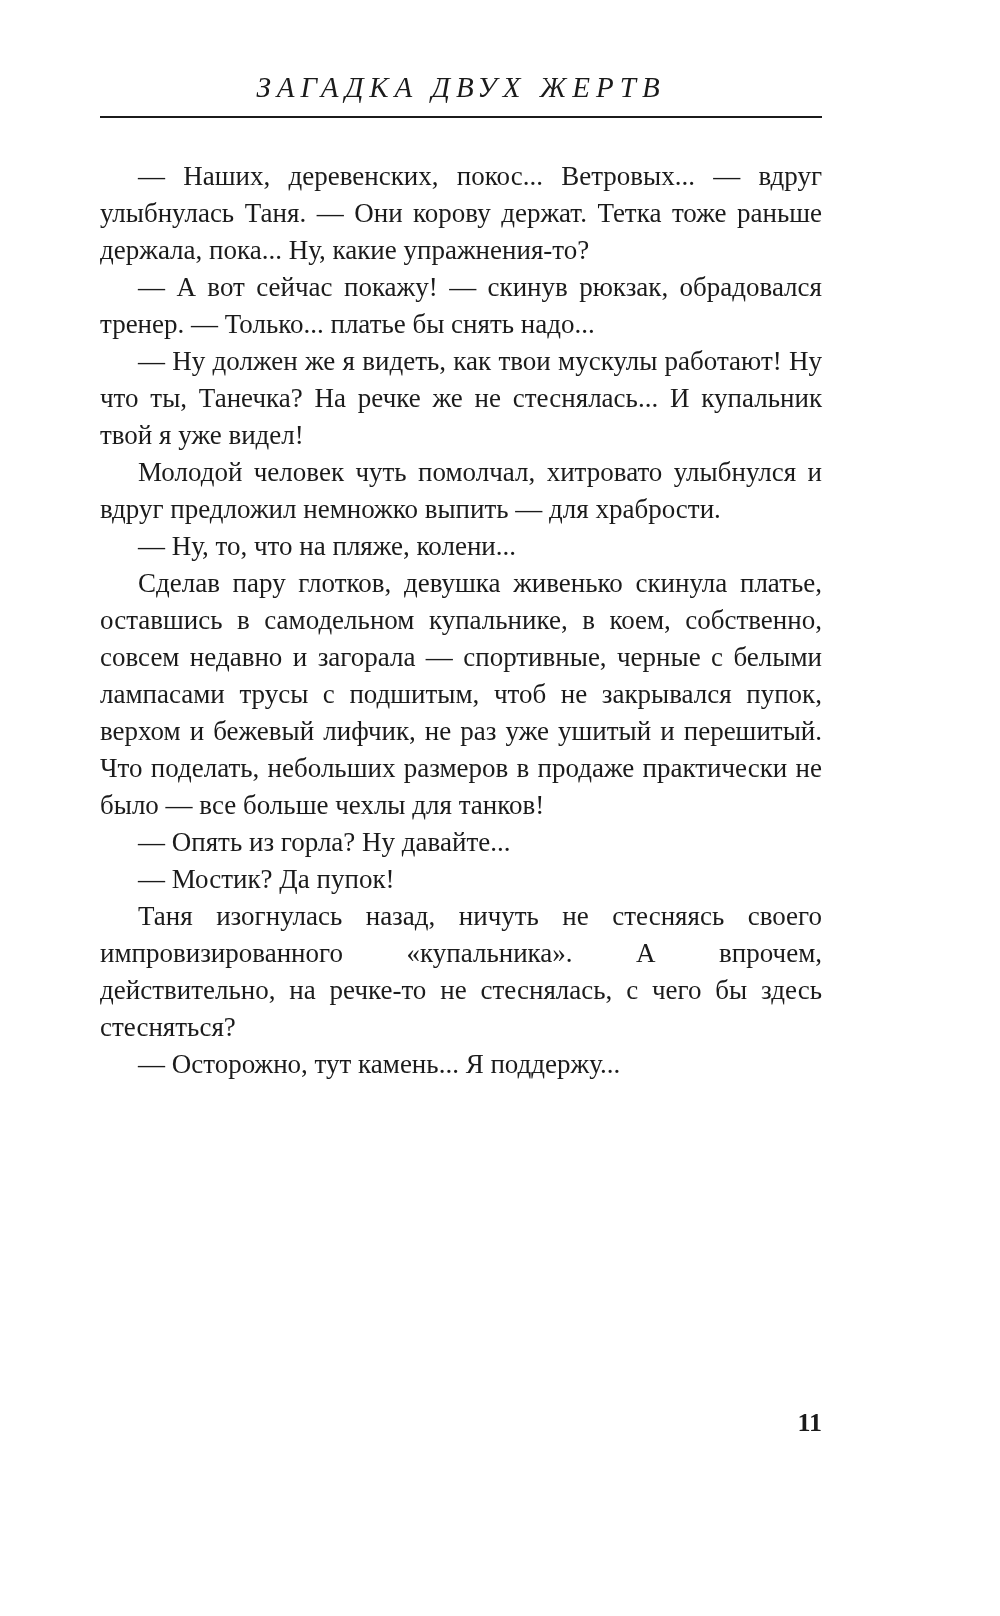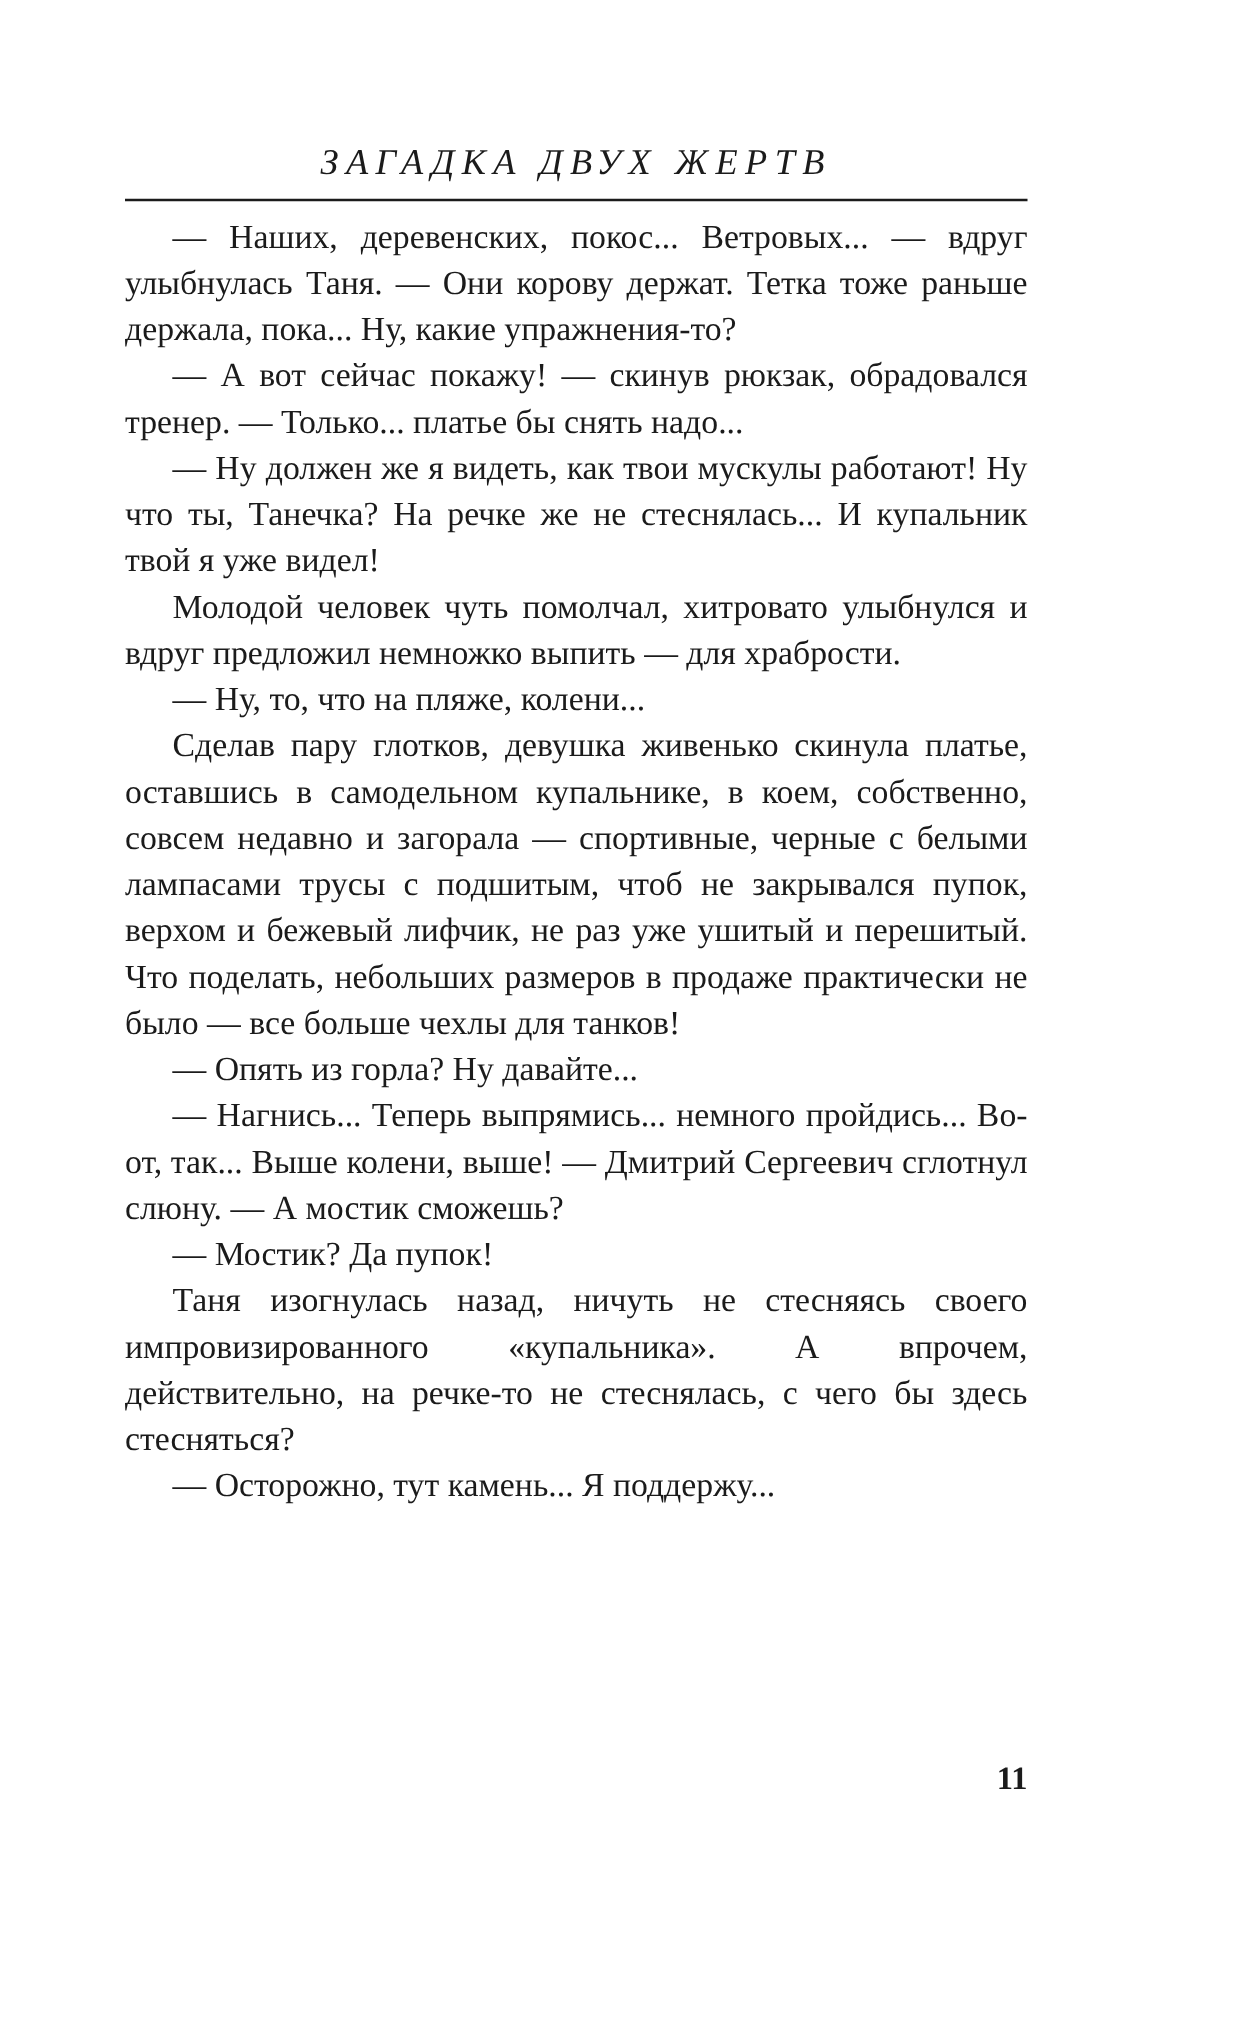--- a/index.html
+++ b/index.html
@@ -16,35 +16,35 @@
     font-family: "Liberation Serif", "DejaVu Serif", serif;
     overflow: hidden;
   }
   .content {
     position: absolute;
     left: 100px;
     top: 0;
     width: 722px;
   }
   .running-header {
-    margin-top: 114px;
+    margin-top: 71px;
     text-align: center;
     font-style: italic;
     font-size: 29px;
     letter-spacing: 6px;
     white-space: nowrap;
   }
   .header-rule {
     border: none;
     border-top: 2px solid #1b1b1b;
     margin: 12px 0 0 0;
     height: 0;
   }
   .text-block {
-    margin-top: 10px;
+    margin-top: 40px;
     font-size: 27px;
     line-height: 37px;
     text-align: justify;
     hyphens: auto;
     font-family: Liberation Serif, serif;
     -webkit-hyphens: auto;
   }
   .text-block p.para {
     margin: 0;
     text-indent: 38px;
@@ -67,20 +67,19 @@
     <div class="running-header">ЗАГАДКА ДВУХ ЖЕРТВ</div>
     <hr class="header-rule">
     <div class="text-block" id="text-block">
         <p class="para">— Наших, деревенских, покос... Ветровых... — вдруг улыбнулась Таня. — Они корову держат. Тетка тоже раньше держала, пока... Ну, какие упражнения-то?</p>
         <p class="para">— А вот сейчас покажу! — скинув рюкзак, обрадовался тренер. — Только... платье бы снять надо...</p>
         <p class="para">— Ну должен же я видеть, как твои мускулы работают! Ну что ты, Танечка? На речке же не стеснялась... И купальник твой я уже видел!</p>
         <p class="para">Молодой человек чуть помолчал, хитровато улыбнулся и вдруг предложил немножко выпить — для храбрости.</p>
         <p class="para">— Ну, то, что на пляже, колени...</p>
         <p class="para">Сделав пару глотков, девушка живенько скинула платье, оставшись в самодельном купальнике, в коем, собственно, совсем недавно и загорала — спортивные, черные с белыми лампасами трусы с подшитым, чтоб не закрывался пупок, верхом и бежевый лифчик, не раз уже ушитый и перешитый. Что поделать, небольших размеров в продаже практически не было — все больше чехлы для танков!</p>
         <p class="para">— Опять из горла? Ну давайте...</p>
-        <p class="para">— Нагнись... Теперь выпрямись... немного пройдись... Во-от, так... Выше колени, выше! — Дмитрий Сергеевич сглотнул слюну. — А мостик сможешь?</p>
         <p class="para">— Мостик? Да пупок!</p>
         <p class="para">Таня изогнулась назад, ничуть не стесняясь своего импровизированного «купальника». А впрочем, действительно, на речке-то не стеснялась, с чего бы здесь стесняться?</p>
         <p class="para">— Осторожно, тут камень... Я поддержу...</p>
       </div>
   </div>
   <div class="page-number">11</div>
 </div>
 
 </body></html>

